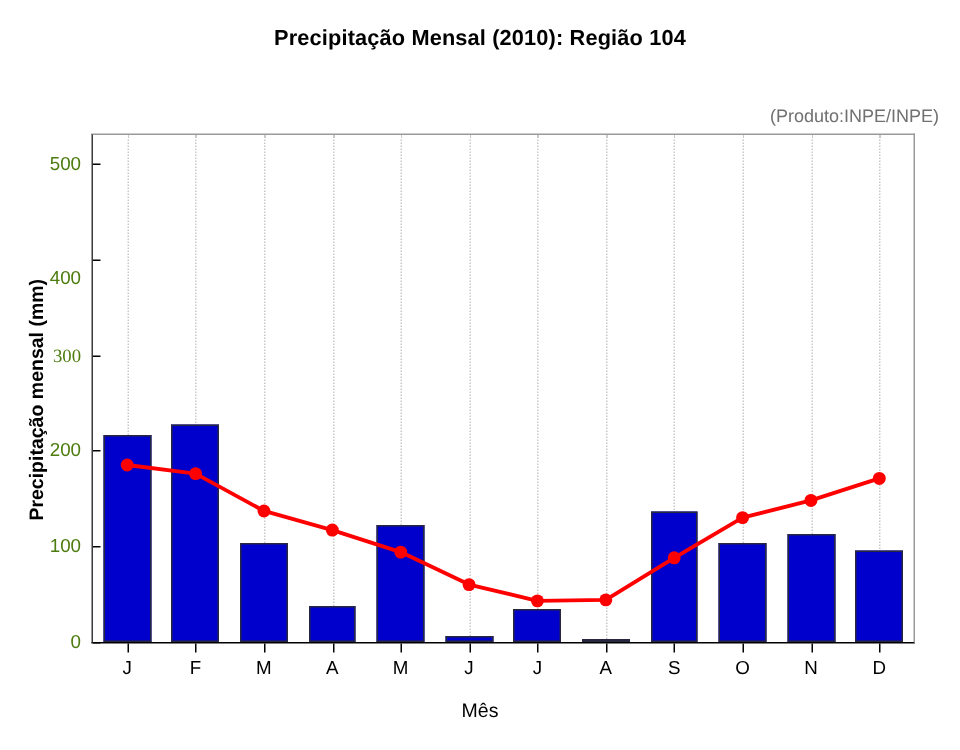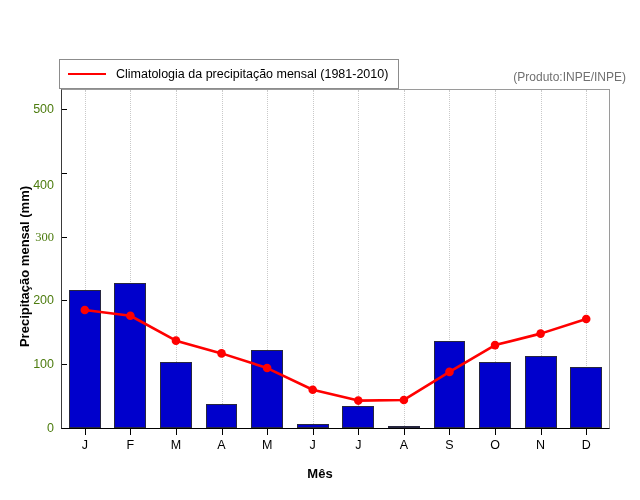--- a/index.html
+++ b/index.html
@@ -113,21 +113,21 @@
     font-size: 12.5px;
     color: #000000;
   }
   #xlabel {
     position: absolute;
     left: 0;
     top: 466px;
     width: 640px;
     text-align: center;
     font-size: 13px;
-    font-weight: bold;
+    font-weight: normal;
     color: #000000;
   }
   #ylabel {
     position: absolute;
     left: -111px;
     top: 259px;
     width: 270px;
     text-align: center;
     font-size: 13px;
     font-weight: bold;
@@ -167,20 +167,21 @@
     font-size: 12px;
     color: #707070;
     z-index: 4;
   }
 </style>
 </head>
 <body>
 
 <div id="figure">
 
+  <div id="chart-title">Precipitação Mensal (2010): Região 104</div>
 
   <div id="produto">(Produto:INPE/INPE)</div>
 
   <div id="plot-frame"></div>
 
   <div id="plot-area">
     <div id="gridlines">
         <div class="gridline-v" style="left: 22.7917px;"></div>
         <div class="gridline-v" style="left: 68.375px;"></div>
         <div class="gridline-v" style="left: 113.958px;"></div>
@@ -258,24 +259,20 @@
       <div class="xtick-label" style="left: 475.042px;">O</div>
       <div class="xtick-mark" style="left: 540.625px;"></div>
       <div class="xtick-label" style="left: 520.625px;">N</div>
       <div class="xtick-mark" style="left: 586.208px;"></div>
       <div class="xtick-label" style="left: 566.208px;">D</div>
     </div>
 
   <div id="ylabel">Precipitação mensal (mm)</div>
   <div id="xlabel">Mês</div>
 
-  <div id="legend">
-    <span id="legend-line"></span>
-    <span id="legend-text">Climatologia da precipitação mensal (1981-2010)</span>
-  </div>
 
 <div class="ytick-mark" style="top: 428px;"></div>
     <div class="ytick-mark" style="top: 364.226px;"></div>
     <div class="ytick-mark" style="top: 300.453px;"></div>
     <div class="ytick-mark" style="top: 236.679px;"></div>
     <div class="ytick-mark" style="top: 172.906px;"></div>
     <div class="ytick-mark" style="top: 109.132px;"></div>
   </div>
 
 </body></html>

